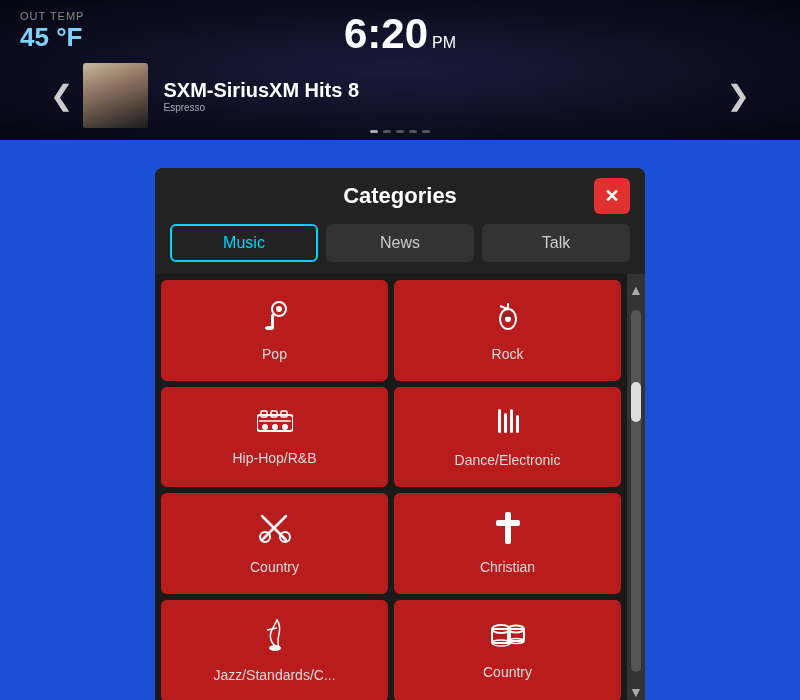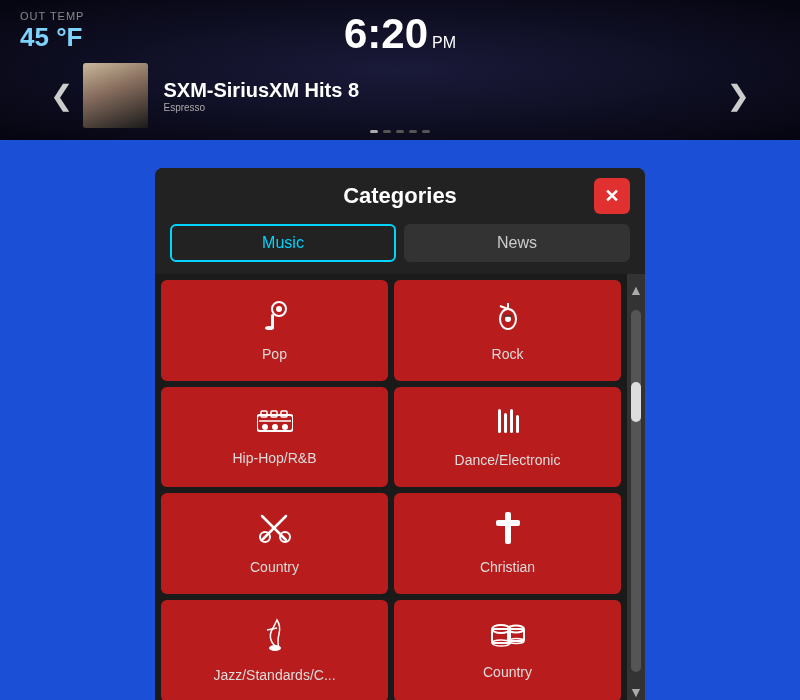--- a/index.html
+++ b/index.html
@@ -343,20 +343,21 @@
 
 <div class="modal">
   <div class="modal-header">
     <span class="modal-title">Categories</span>
     <div class="close-btn">✕</div>
   </div>
 
   <div class="tabs">
     <div class="tab active">Music</div>
     <div class="tab">News</div>
+    <div class="tab">Talk</div>
   </div>
 
   <div class="grid-area">
     <div class="grid">
 
       <div class="grid-item">
         <div class="grid-icon">
           <svg width="32" height="32" viewBox="0 0 32 32" fill="white">
             <circle cx="20" cy="10" r="7" stroke="white" stroke-width="2" fill="none"></circle>
             <circle cx="20" cy="10" r="3" fill="white"></circle>

